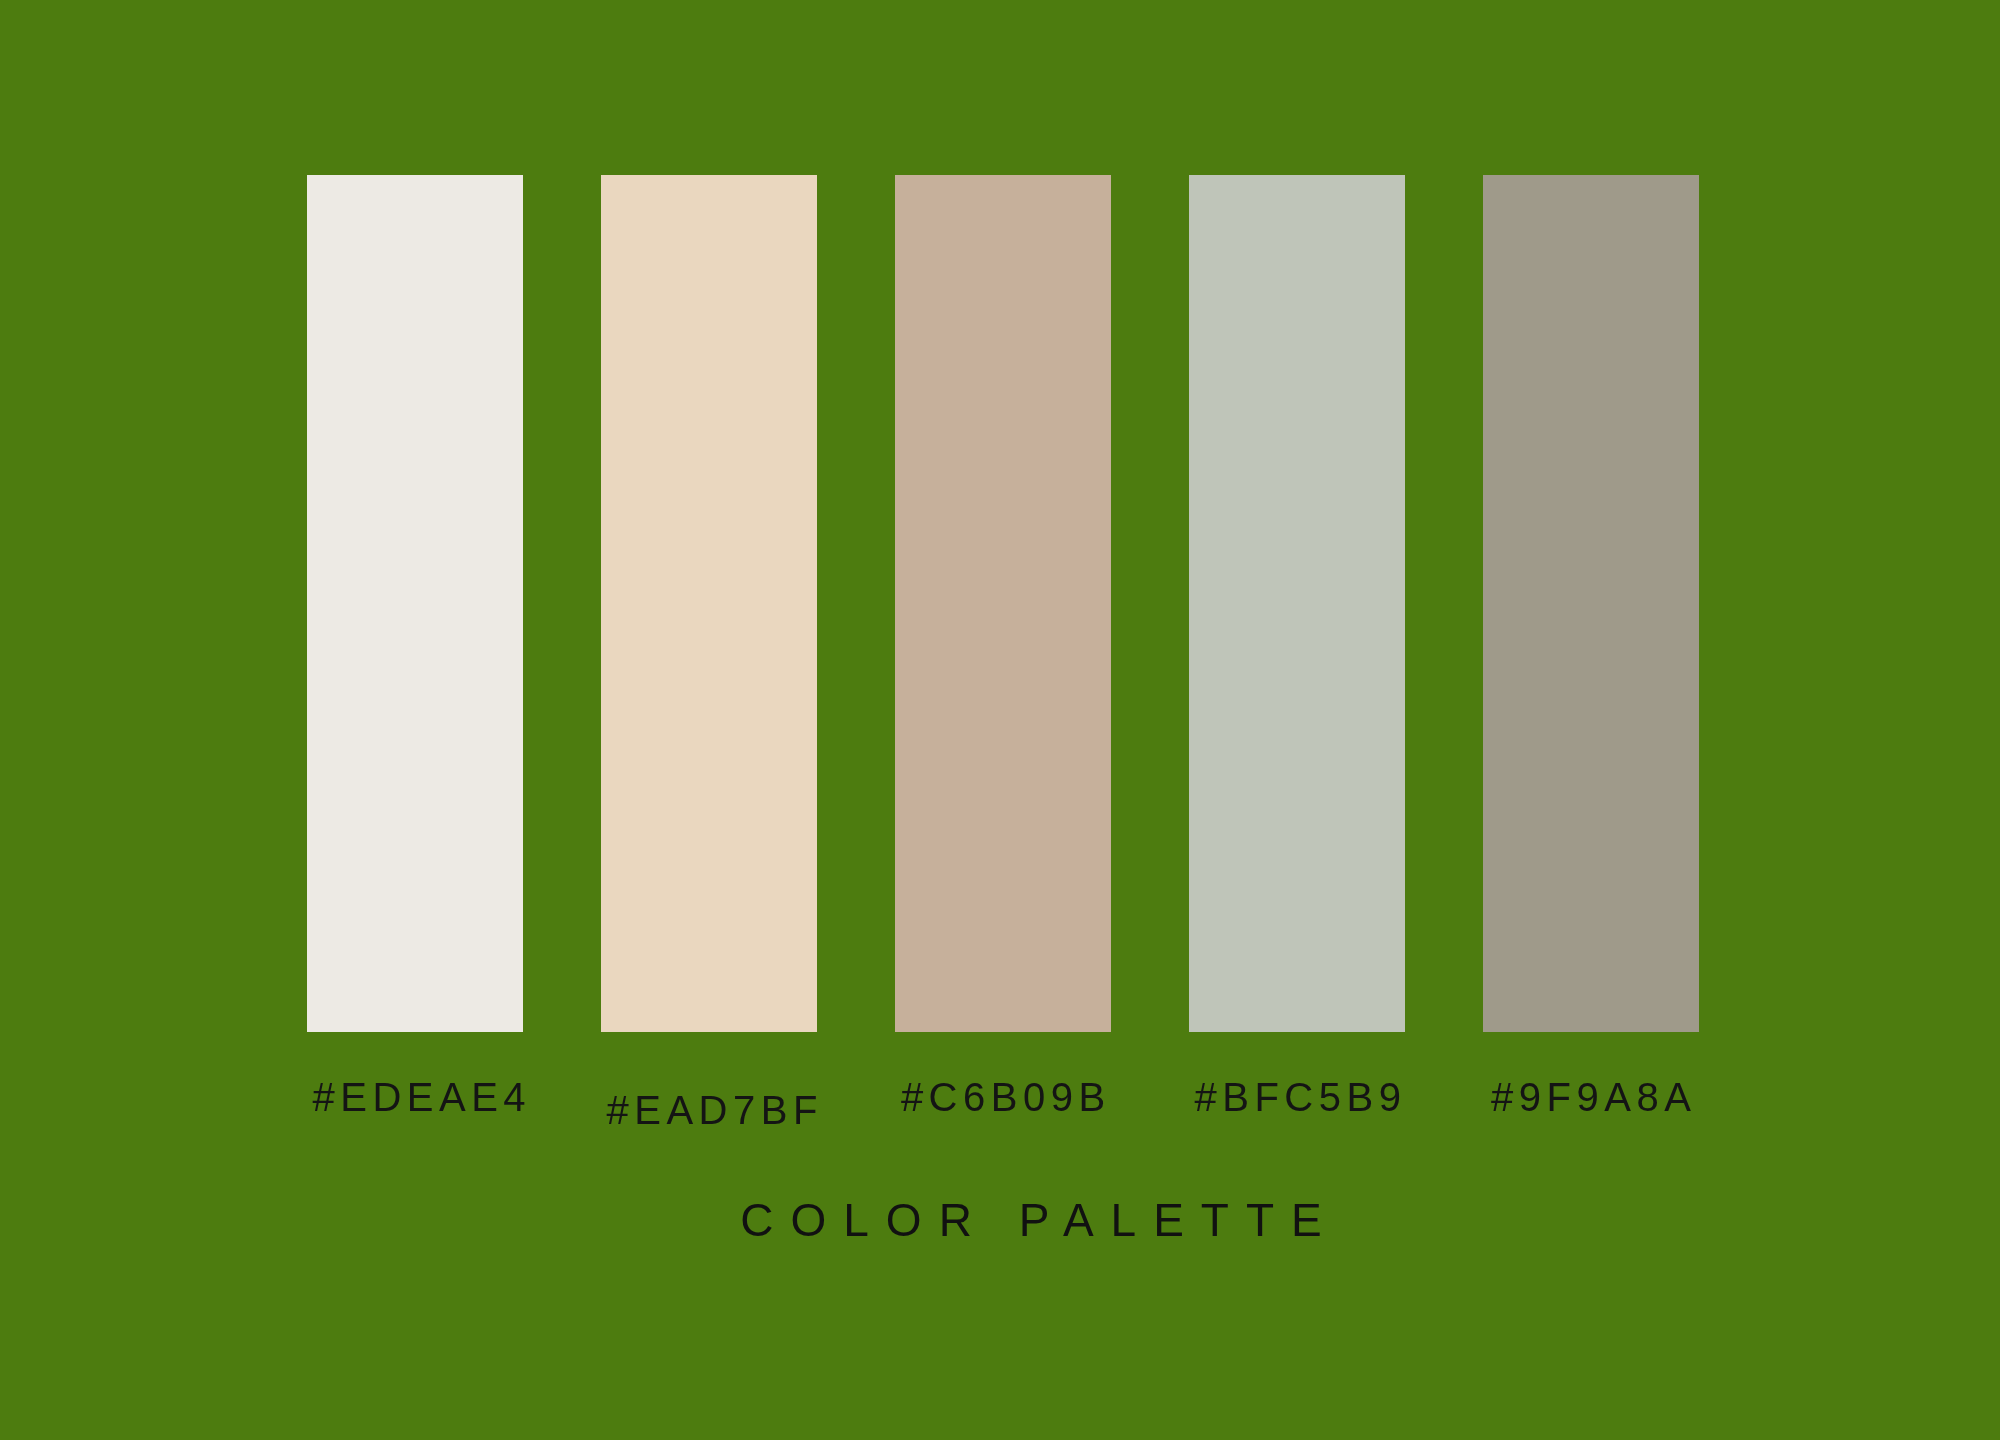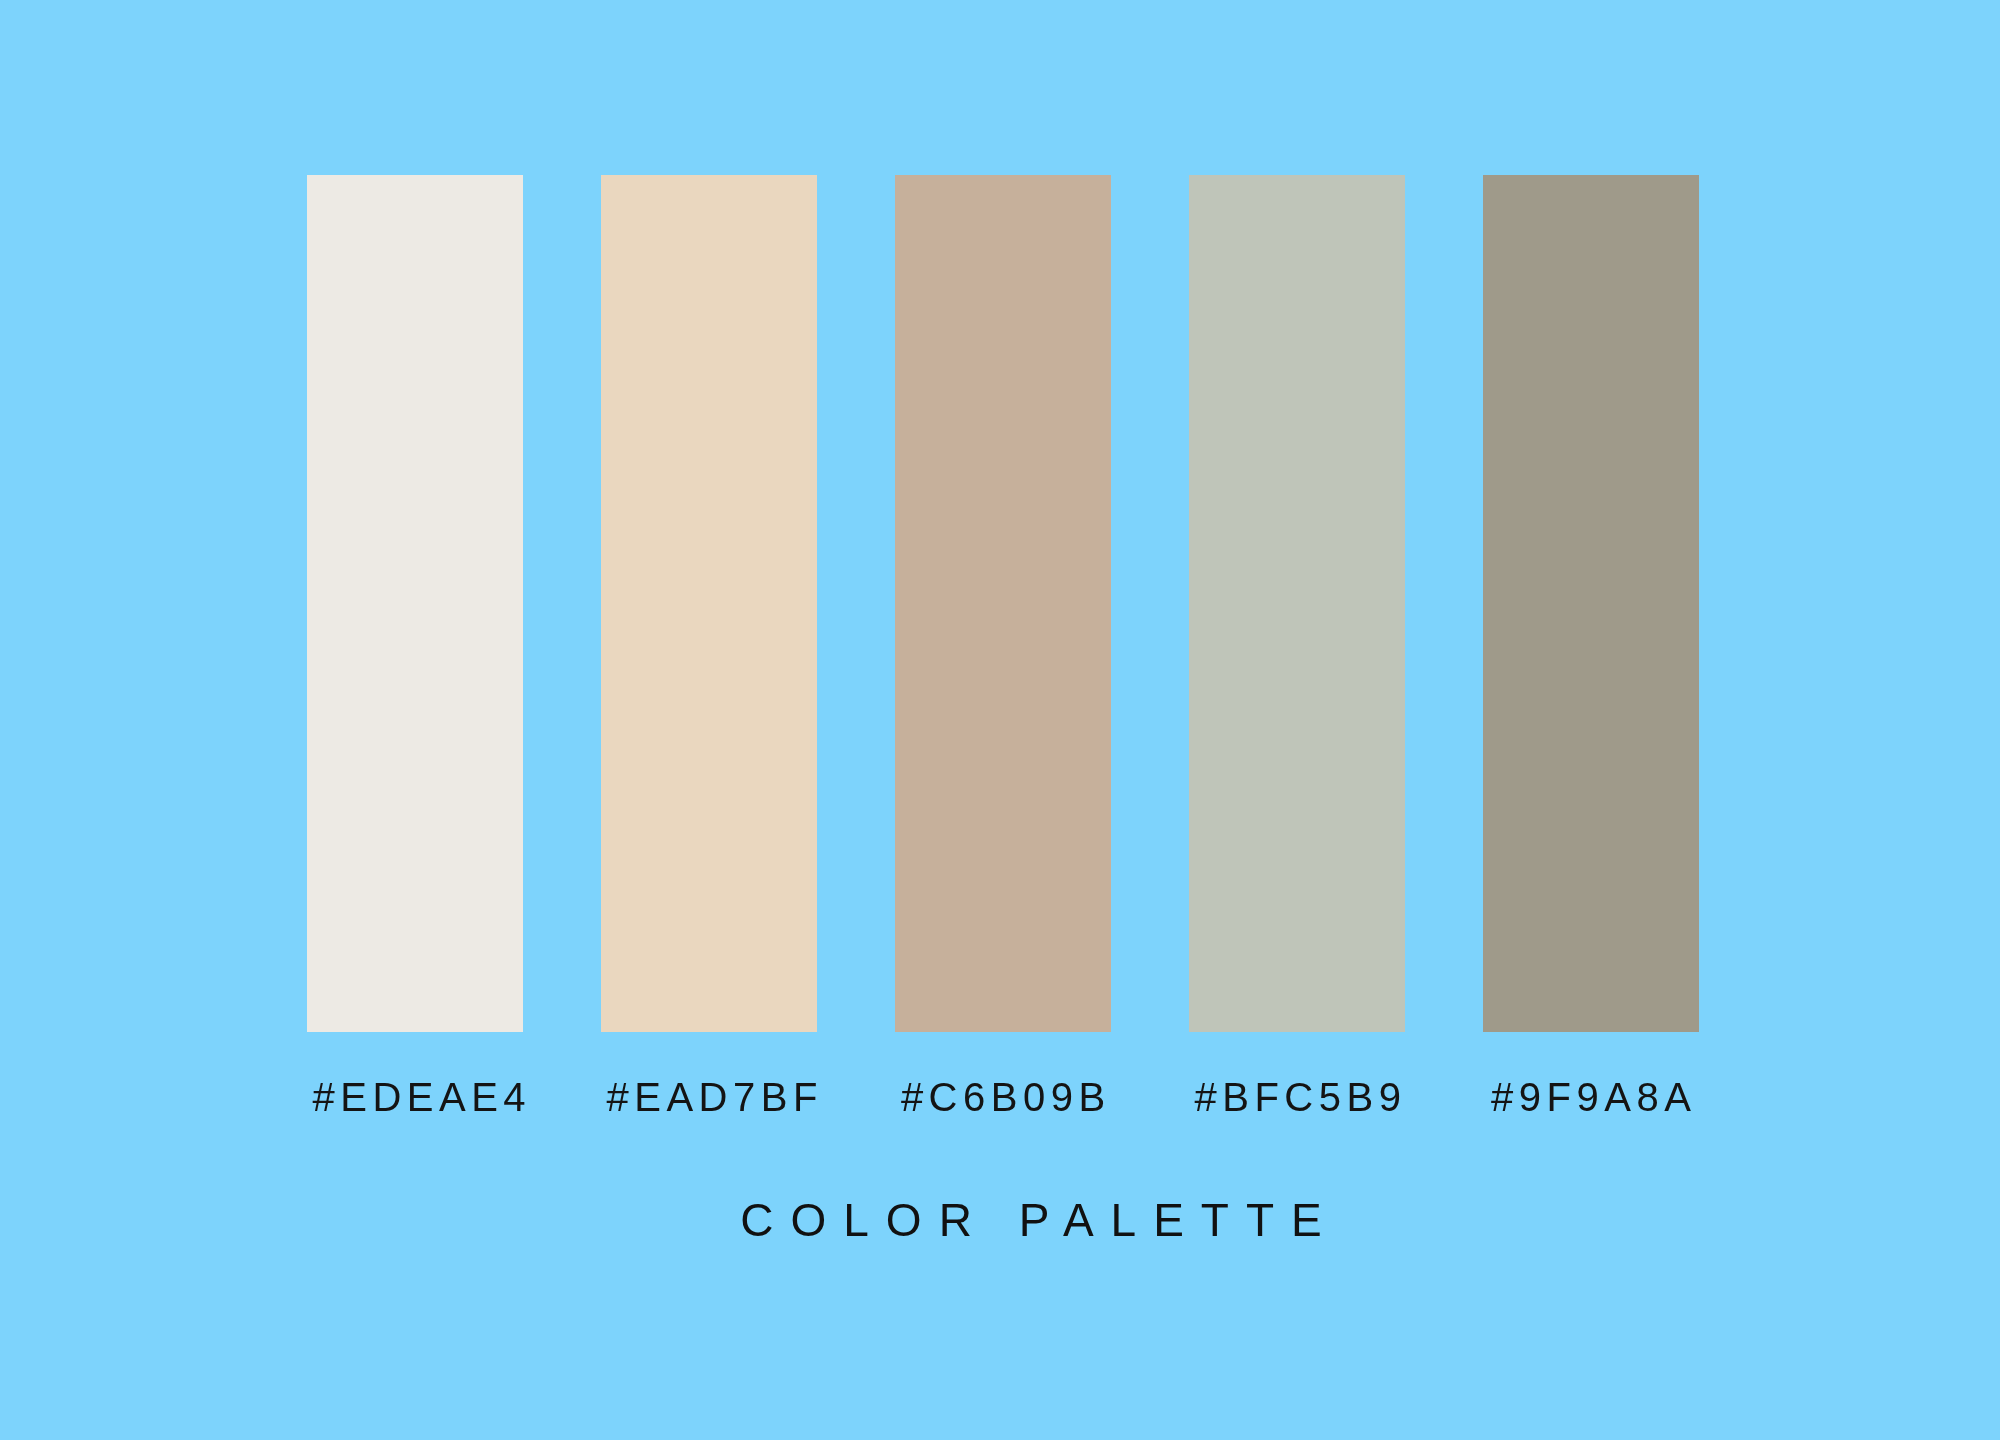--- a/index.html
+++ b/index.html
@@ -89,21 +89,21 @@
     text-indent: 17px;
     color: #111111;
     line-height: 56px;
     white-space: nowrap;
     padding-left: 31px;
   }
 </style>
 </head>
 <body>
 
-<div id="page" style="background-color: #7dd3fc;">
+<div id="page" style="background-color: #4d7c0f;">
 
   <div id="palette-row">
 
     <div class="swatch-col">
       <div class="swatch-chip" style="background-color: rgb(237, 234, 228);"></div>
     </div>
 
     <div class="swatch-col">
       <div class="swatch-chip" style="background-color: rgb(234, 215, 191);"></div>
     </div>
@@ -117,21 +117,21 @@
     </div>
 
     <div class="swatch-col">
       <div class="swatch-chip" style="background-color: rgb(159, 154, 138);"></div>
     </div>
 
   </div>
 
   <div id="hex-row">
     <div class="hex-cell" style="color: rgb(20, 20, 20);">#EDEAE4</div>
-    <div class="hex-cell" style="color: rgb(20, 20, 20);">#EAD7BF</div>
+    <div class="hex-cell" style="color: rgb(20, 20, 20); margin-top: 13px;">#EAD7BF</div>
     <div class="hex-cell" style="color: rgb(20, 20, 20);">#C6B09B</div>
     <div class="hex-cell" style="color: rgb(20, 20, 20); text-align: center;">#BFC5B9</div>
     <div class="hex-cell" style="color: rgb(20, 20, 20);">#9F9A8A</div>
   </div>
 
   <div id="palette-title">COLOR PALETTE</div>
 
 </div>
 
 </body></html>

